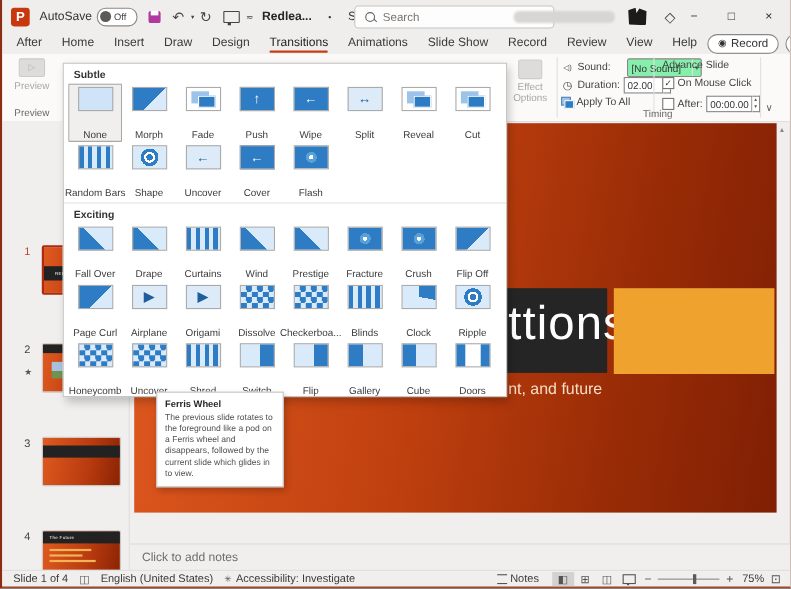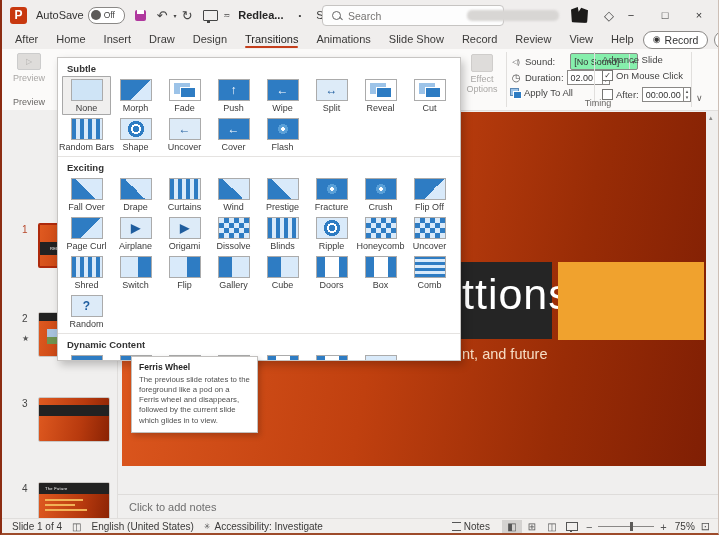--- a/index.html
+++ b/index.html
@@ -88,21 +88,21 @@
   #scroll-up{position:absolute;left:2px;top:2px;font-size:7px;color:#8a8886;}
   
   #gallery{left:55px;top:57px;width:404px;height:304px;background:#fff;border:1px solid #c7c5c3;
            box-shadow:3px 4px 8px rgba(0,0,0,.22);box-sizing:border-box;z-index:10;overflow:hidden;}
   .tsection + .tsection{border-top:1px solid #e5e3e1;}
   .tsection-title{font-size:9.5px;font-weight:bold;color:#333;padding:5px 0 1px 9px;}
   .tgrid{display:flex;flex-wrap:wrap;padding:1px 2px 2px 4px;}
   .titem{width:49px;display:flex;flex-direction:column;align-items:center;padding:3px 0 2px 0;box-sizing:border-box;}
   .titem.selected{background:#f0efee;box-shadow:0 0 0 1px #a8a8a8 inset;border-radius:1px;}
   .ticon{width:32px;height:22px;border:1px solid #ababab;background:#fff;display:flex;align-items:center;justify-content:center;box-sizing:border-box;position:relative;}
-  .tlabel{font-size:9px;color:#3b3b3b;margin-top:2px;white-space:nowrap;}
+  .tlabel{font-size:9px;color:#3b3b3b;margin-top:16px;white-space:nowrap;}
   .tg-none{background:#cfe4f6;}
   .tg-overlap::before{content:"";position:absolute;left:4px;top:3px;width:16px;height:11px;background:#9cc3e8;}
   .tg-overlap::after{content:"";position:absolute;left:10px;top:7px;width:16px;height:11px;background:#2e7cc3;border:1px solid #fff;box-sizing:border-box;}
   .tg-diag{background:linear-gradient(45deg,#2e7cc3 48%,#d9eafa 48%);}
   .tg-diag2{background:linear-gradient(315deg,#d9eafa 42%,#2e7cc3 42%);}
   .tg-bars{background:repeating-linear-gradient(90deg,#2e7cc3 0 4px,#d9eafa 4px 8px);}
   .tg-comb{background:repeating-linear-gradient(0deg,#2e7cc3 0 3px,#d9eafa 3px 6px);}
   .tg-checker{background:repeating-conic-gradient(#2e7cc3 0% 25%,#d9eafa 0% 50%);background-size:10px 10px;}
   .tg-burst{background:radial-gradient(circle,#ffffff 0 2px,#5aa0d8 2px 5px,#2e7cc3 5px);}
   .tg-ring{background:radial-gradient(circle,#2e7cc3 0 3px,#ffffff 3px 5px,#2e7cc3 5px 8px,#d9eafa 8px);}
@@ -110,21 +110,21 @@
   .tg-doors::before{content:"";position:absolute;left:0;top:0;width:8px;height:100%;background:#2e7cc3;}
   .tg-doors::after{content:"";position:absolute;right:0;top:0;width:8px;height:100%;background:#2e7cc3;}
   .tg-left{background:linear-gradient(90deg,#2e7cc3 0 42%,#d9eafa 42%);}
   .tg-right{background:linear-gradient(90deg,#d9eafa 0 58%,#2e7cc3 58%);}
   .tg-top{background:linear-gradient(180deg,#2e7cc3 0 55%,#ffffff 55%);}
   .tg-zoom{background:#d9eafa;}
   .tg-zoom::after{content:"";position:absolute;left:9px;top:6px;width:14px;height:10px;background:#2e7cc3;}
   .tg-charwhite{background:#2e7cc3;color:#fff;font-size:12px;}
   .tg-charblue{background:#ddebf8;color:#1f5d9e;font-size:12px;font-weight:bold;}
   
-  #tooltip{left:129px;top:356px;width:127px;background:#fff;border:1px solid #c2c0be;
+  #tooltip{left:140px;top:356px;width:116px;background:#fff;border:1px solid #c2c0be;
            box-shadow:2px 3px 6px rgba(0,0,0,.2);padding:5px 7px 6px 7px;z-index:20;box-sizing:border-box;}
   #tooltip-title{font-size:8.5px;font-weight:bold;color:#262626;margin-bottom:3px;}
   #tooltip-body{font-size:7.8px;color:#505050;line-height:1.3;}
   
   #notes{left:116px;top:494px;width:603px;height:24px;border-top:1px solid #dedcda;background:#f0efee;display:flex;align-items:center;}
   #notes-ph{font-size:11px;color:#6e6e6e;margin-left:11px;}
   
   #statusbar{left:0;top:518px;width:100%;height:15px;background:#f1efed;border-top:1px solid #e0dedc;
              display:flex;align-items:center;font-size:10px;color:#3b3a39;}
   .sb-item{margin-left:10px;white-space:nowrap;}
@@ -409,22 +409,30 @@
             </div>
             <div class="titem">
               <div class="ticon tg-charblue">▶</div>
               <div class="tlabel">Origami</div>
             </div>
             <div class="titem">
               <div class="ticon tg-checker"></div>
               <div class="tlabel">Dissolve</div>
             </div>
             <div class="titem">
+              <div class="ticon tg-checker"></div>
+              <div class="tlabel">Checkerboa...</div>
+            </div>
+            <div class="titem">
               <div class="ticon tg-bars"></div>
               <div class="tlabel">Blinds</div>
+            </div>
+            <div class="titem">
+              <div class="ticon tg-clock"></div>
+              <div class="tlabel">Clock</div>
             </div>
             <div class="titem">
               <div class="ticon tg-ring"></div>
               <div class="tlabel">Ripple</div>
             </div>
             <div class="titem">
               <div class="ticon tg-checker"></div>
               <div class="tlabel">Honeycomb</div>
             </div>
             <div class="titem">

